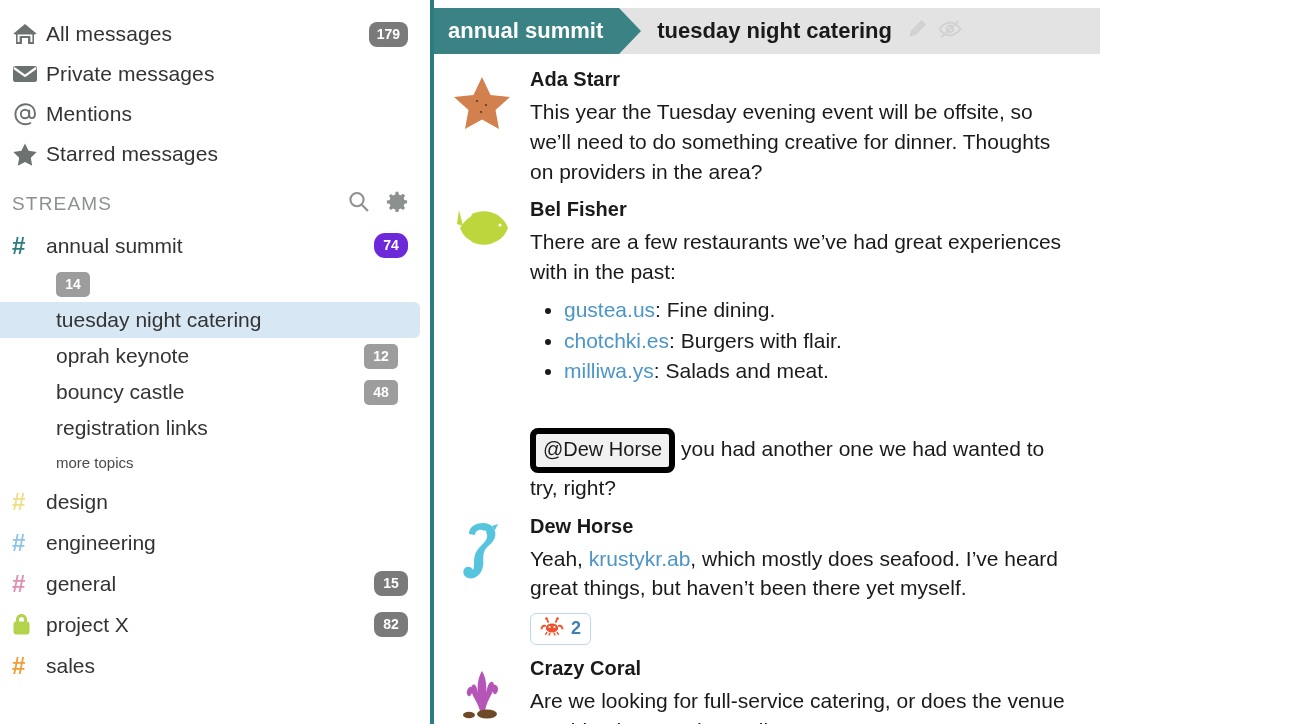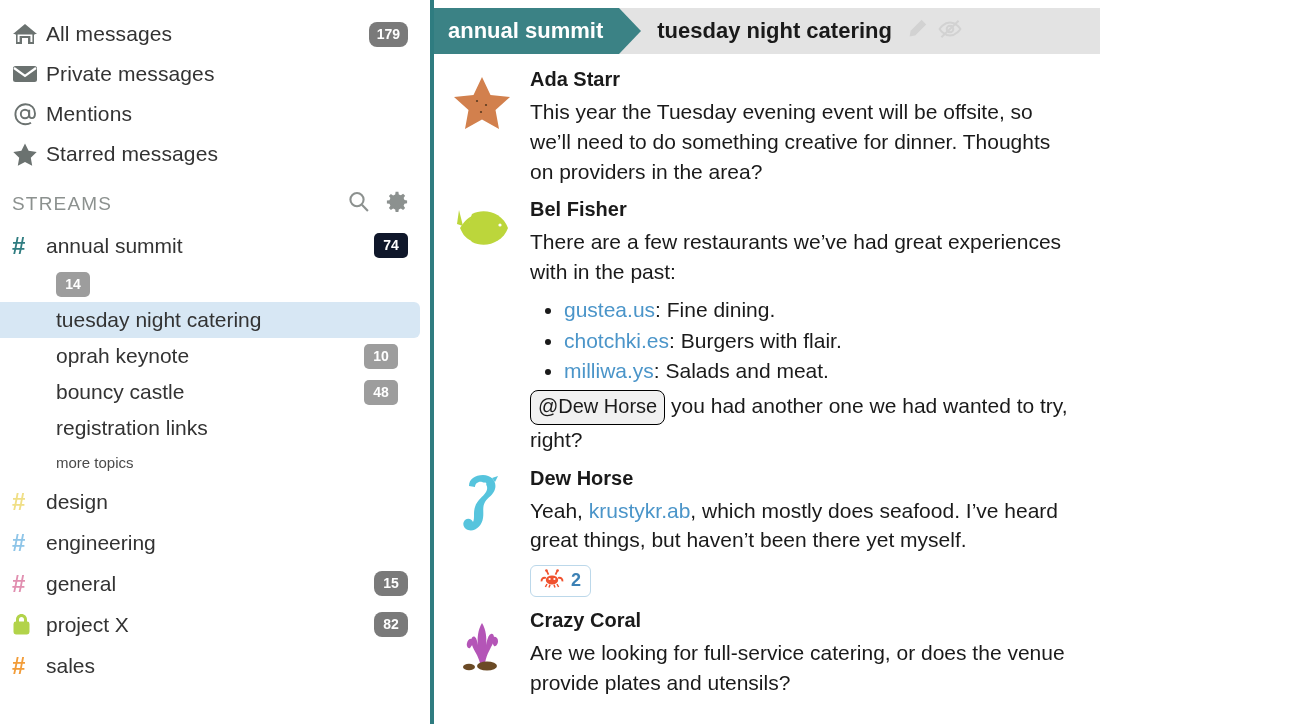--- a/index.html
+++ b/index.html
@@ -39,21 +39,21 @@
     color: #ffffff;
     font-size: 14px;
     font-weight: 600;
     line-height: 1;
     padding: 5px 8px 6px;
     border-radius: 5px;
     min-width: 34px;
     text-align: center;
   }
   .badge.dark   { background: #7a7a7a; border-radius: 8px; }
-  .badge.darker { background: #0f172a; }
+  .badge.darker { background: #6d28d9; border-radius: 11px; }
   .badge.light  { background: #9d9d9d; }
 
   .streams-header {
     display: flex; align-items: center;
     padding: 16px 22px 8px 12px;
   }
   .streams-title {
     font-size: 19px; color: #8c918f; letter-spacing: 1.2px; flex: 1;
   }
   .streams-header .hicon { color: #8c918f; margin-left: 16px; cursor: pointer; }
@@ -137,26 +137,27 @@
     font-size: 21px; color: #1a1a1a; line-height: 1.42;
   }
   .msg-text a, .link {
     color: #4b95c9; text-decoration: none; cursor: pointer;
   }
   .bullets { margin: 8px 0 4px 0; padding-left: 34px; }
   .bullets li { font-size: 21px; color: #1a1a1a; line-height: 1.45; }
   .mention {
     display: inline-block;
     background: #f1f1f1;
-    border: 1px solid #000000;
+    border: 6px solid #000000;
     border-radius: 8px;
     padding: 1px 7px 3px;
     font-size: 20px;
     color: #1a1a1a;
     cursor: pointer;
+    margin-top: 38px;
   }
   .reaction {
     display: inline-flex; align-items: center; gap: 7px;
     border: 1px solid #bcd8ea;
     background: #ffffff;
     border-radius: 6px;
     padding: 3px 9px 4px;
     margin-top: 10px;
     cursor: pointer;
   }
@@ -232,21 +233,21 @@
     </div>
 
     <div class="topic-row">
       <span class="badge light">14</span>
     </div>
     <div class="topic-row selected">
       <span class="topic-name">tuesday night catering</span>
     </div>
     <div class="topic-row">
       <span class="topic-name">oprah keynote</span>
-      <span class="badge light">10</span>
+      <span class="badge light">12</span>
     </div>
     <div class="topic-row">
       <span class="topic-name">bouncy castle</span>
       <span class="badge light">48</span>
     </div>
     <div class="topic-row">
       <span class="topic-name">registration links</span>
     </div>
 
     <div class="more-topics">more topics</div>

